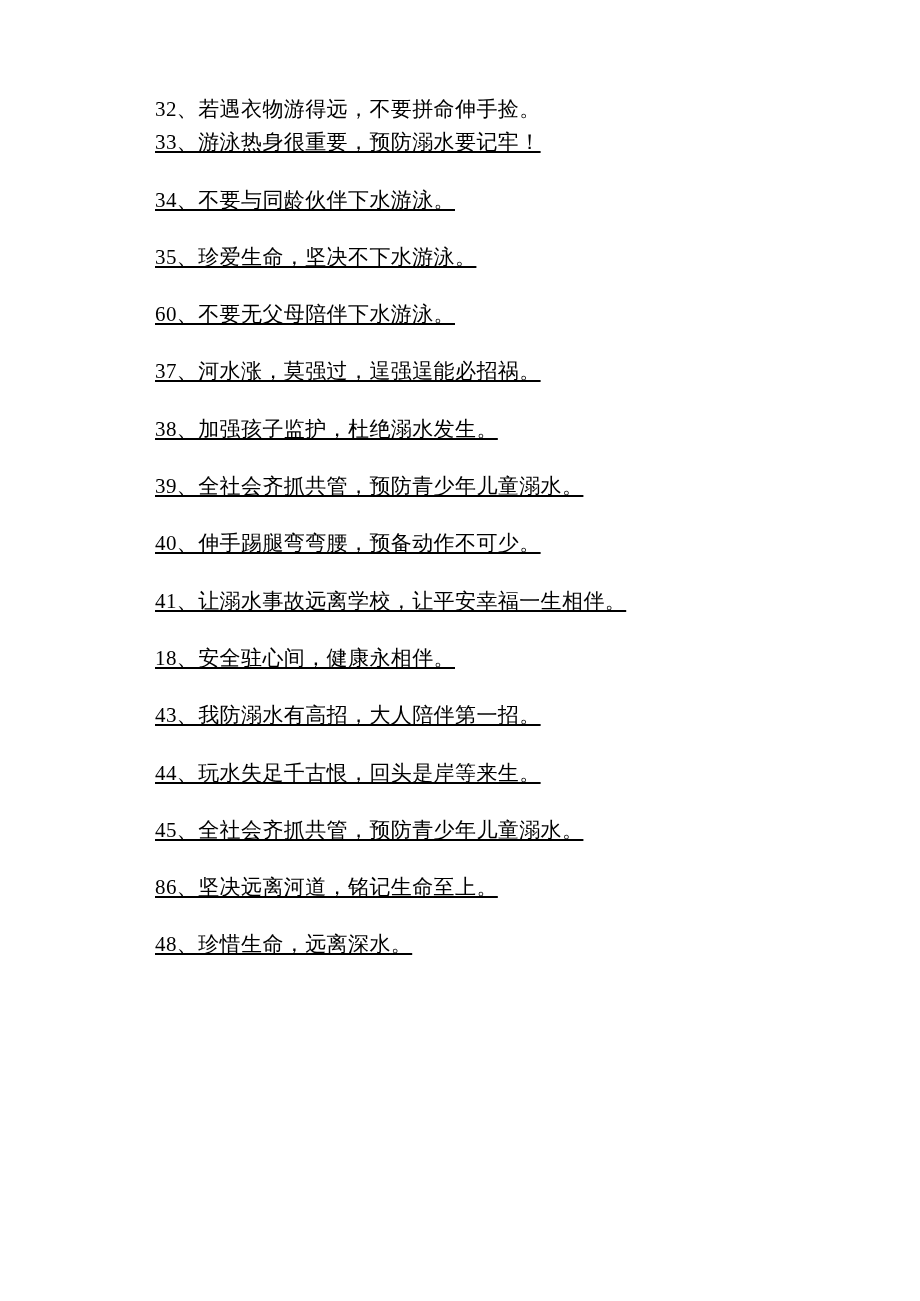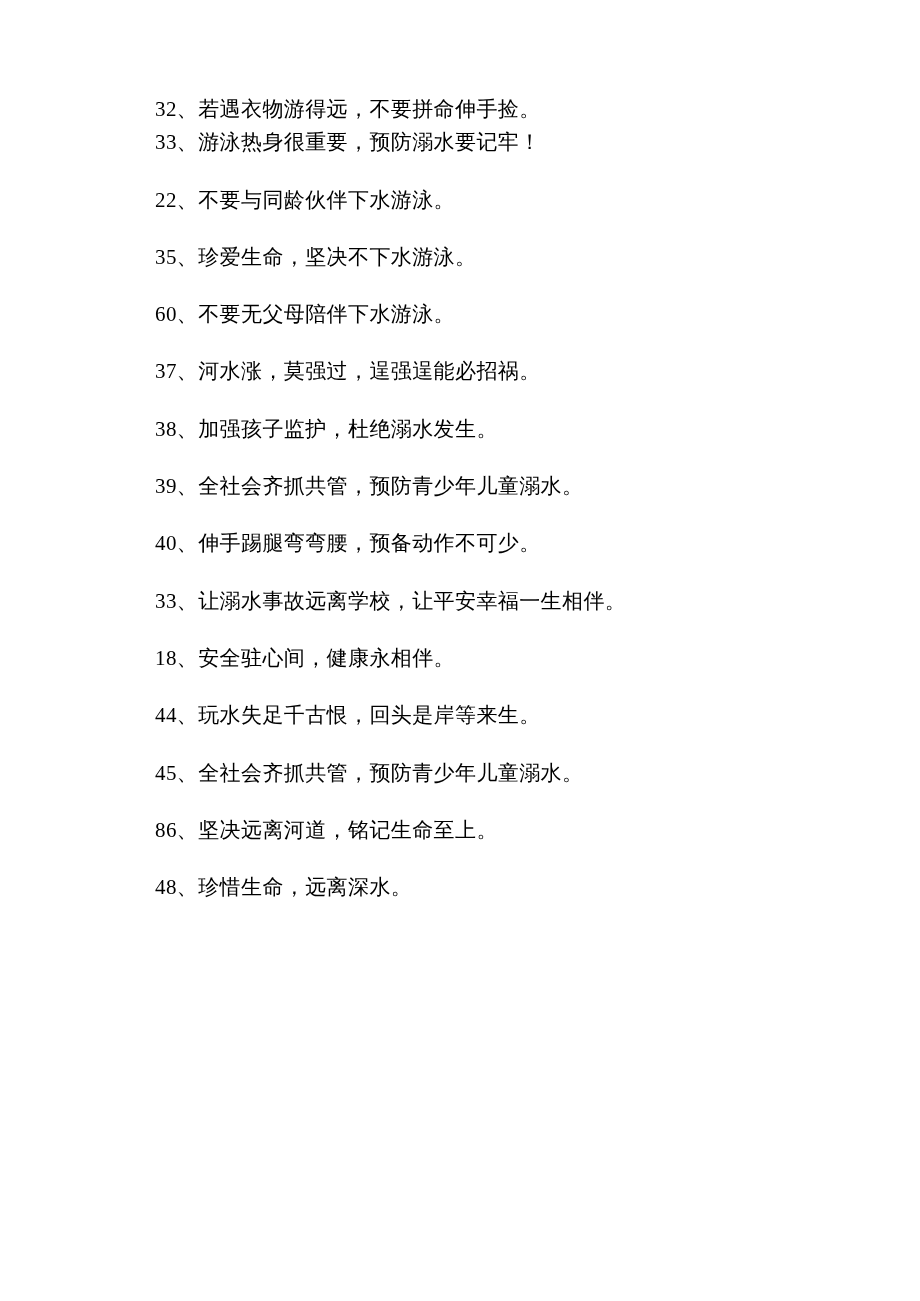--- a/index.html
+++ b/index.html
@@ -32,39 +32,42 @@
     color: #000000;
     white-space: nowrap;
     margin: 0;
   }
   
   .para.tight {
     margin-bottom: 6px;
   }
   .para.gap {
     margin-bottom: 30px;
+    text-decoration: underline;
   }
   .para.last {
     margin-bottom: 0;
+    text-decoration: underline;
   }
 </style>
 </head>
 <body>
 
 <div class="page">
   <div class="doc-body">
     <p class="para tight">32、若遇衣物游得远，不要拼命伸手捡。</p>
     <p class="para gap">33、游泳热身很重要，预防溺水要记牢！</p>
-    <p class="para gap">22、不要与同龄伙伴下水游泳。</p>
+    <p class="para gap">34、不要与同龄伙伴下水游泳。</p>
     <p class="para gap">35、珍爱生命，坚决不下水游泳。</p>
     <p class="para gap">60、不要无父母陪伴下水游泳。</p>
     <p class="para gap">37、河水涨，莫强过，逞强逞能必招祸。</p>
     <p class="para gap">38、加强孩子监护，杜绝溺水发生。</p>
     <p class="para gap">39、全社会齐抓共管，预防青少年儿童溺水。</p>
     <p class="para gap">40、伸手踢腿弯弯腰，预备动作不可少。</p>
-    <p class="para gap">33、让溺水事故远离学校，让平安幸福一生相伴。</p>
+    <p class="para gap">41、让溺水事故远离学校，让平安幸福一生相伴。</p>
     <p class="para gap">18、安全驻心间，健康永相伴。</p>
+    <p class="para gap">43、我防溺水有高招，大人陪伴第一招。</p>
     <p class="para gap">44、玩水失足千古恨，回头是岸等来生。</p>
     <p class="para gap">45、全社会齐抓共管，预防青少年儿童溺水。</p>
     <p class="para gap">86、坚决远离河道，铭记生命至上。</p>
     <p class="para last">48、珍惜生命，远离深水。</p>
   </div>
 </div>
 
 </body></html>

